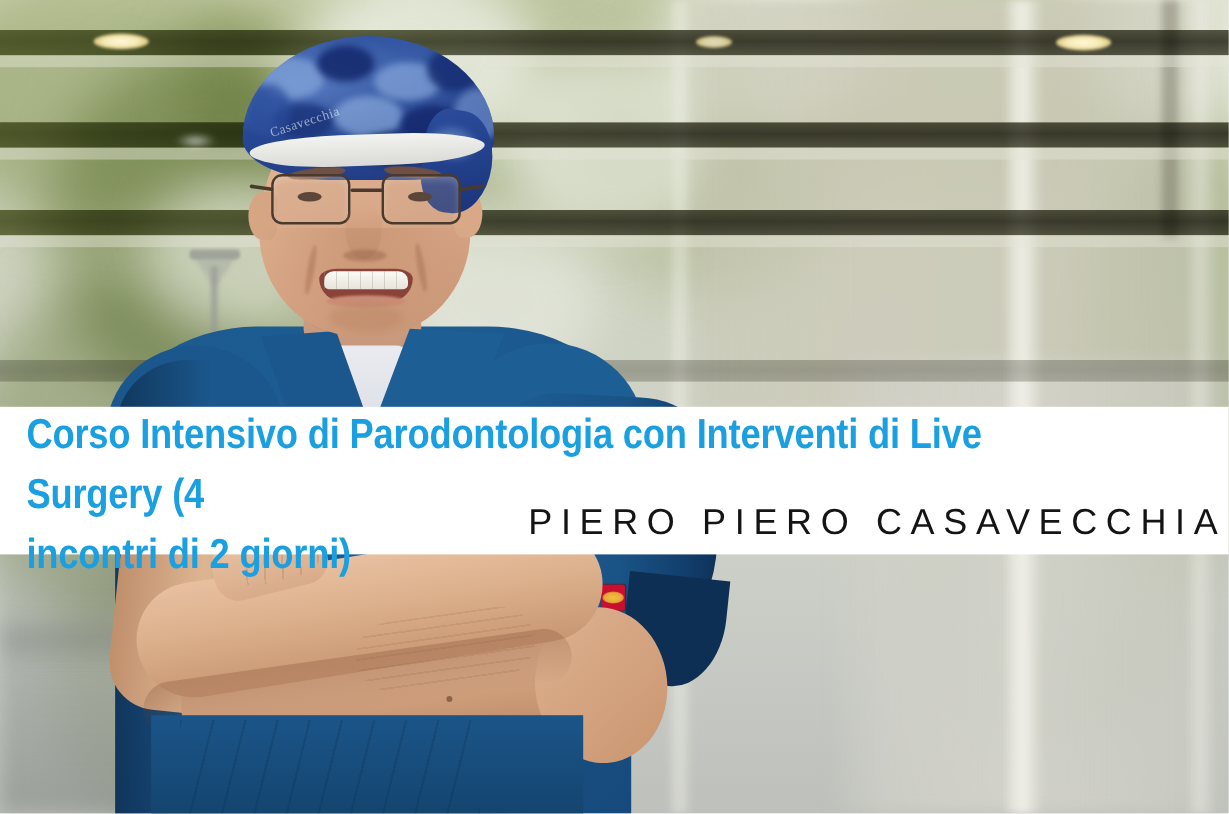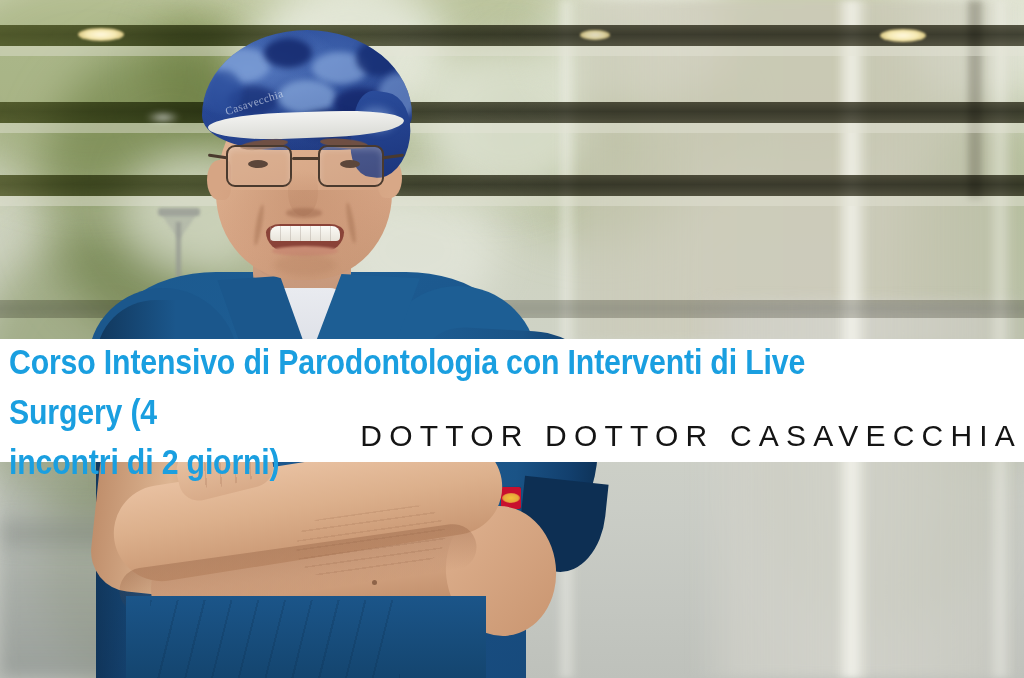--- a/index.html
+++ b/index.html
@@ -497,20 +497,21 @@
   }
   .mole {
     position:absolute; left:372px; top:580px; width:5px; height:5px;
     border-radius:50%; background:rgba(120,80,56,.75);
   }
 
   
   .caption-band {
     position:absolute; left:0; top:339px; width:1024px; height:123px;
     background:#ffffff;
+    padding-left:13px;
   }
   .caption-inner {
     position:relative; width:100%; height:100%;
   }
   .course-title {
     position:absolute; left:9px; top:-2px;
     width:1015px;
     color:#1a9fe0;
     font-family:"Liberation Sans", sans-serif;
     font-weight:bold;
@@ -667,17 +668,17 @@
     <div class="arm-shadow"></div>
     <div class="mole"></div>
     <div class="torso-below"></div>
     <div class="torso-fold"></div>
   </div>
 
   <div class="caption-band">
     <div class="caption-inner">
       <div class="course-title">Corso Intensivo di Parodontologia con Interventi di Live Surgery (4
 incontri di 2 giorni)</div>
-      <div class="presenter-name">DOTTOR DOTTOR CASAVECCHIA</div>
+      <div class="presenter-name">PIERO PIERO CASAVECCHIA</div>
     </div>
   </div>
 
 </div>
 
 </body></html>

